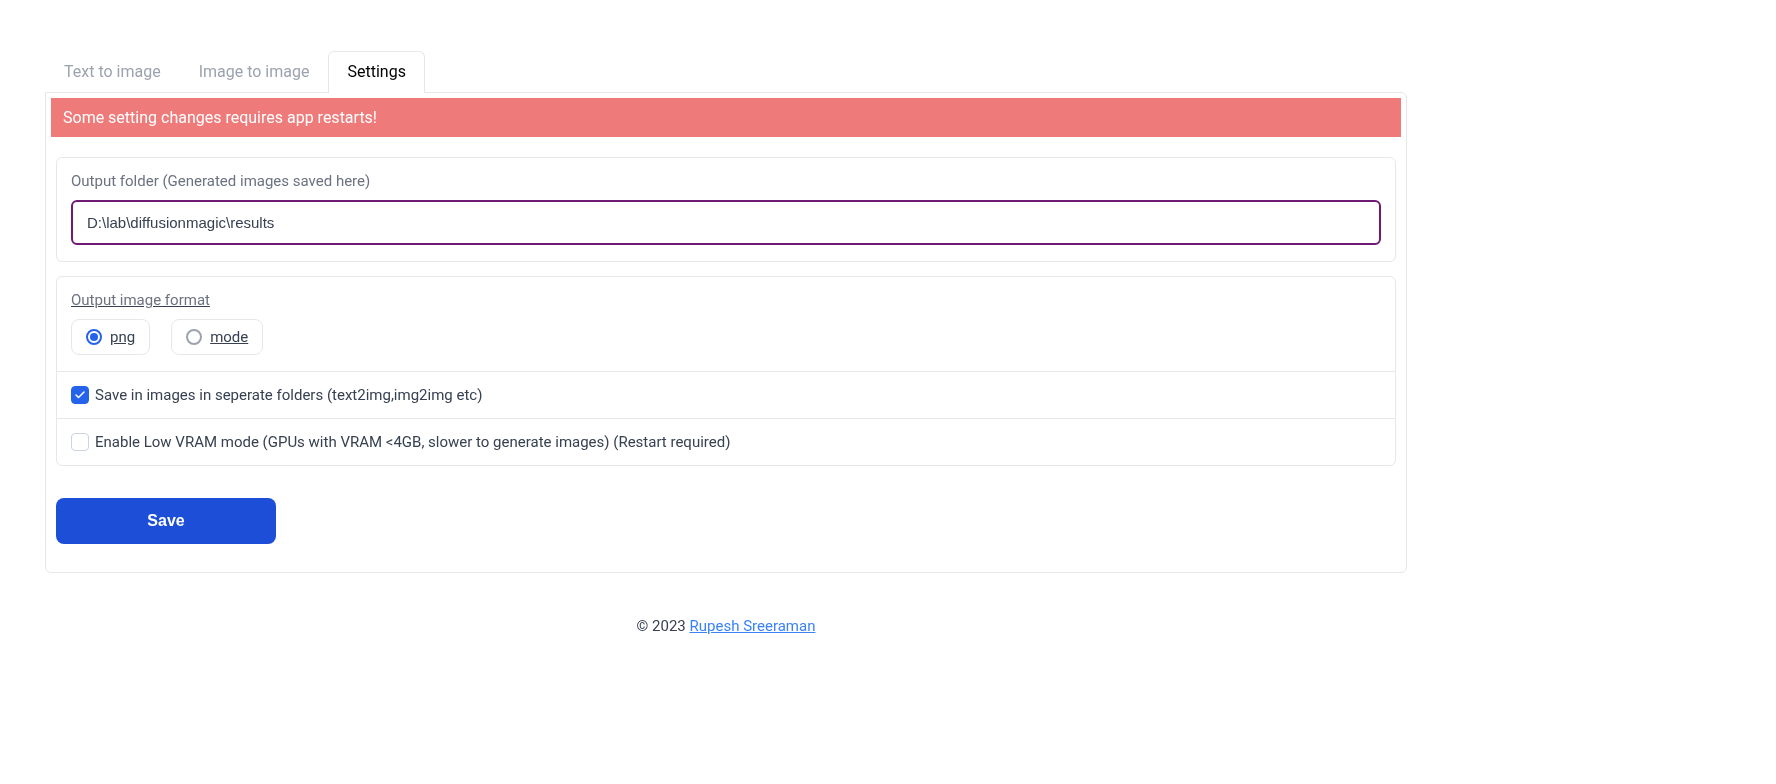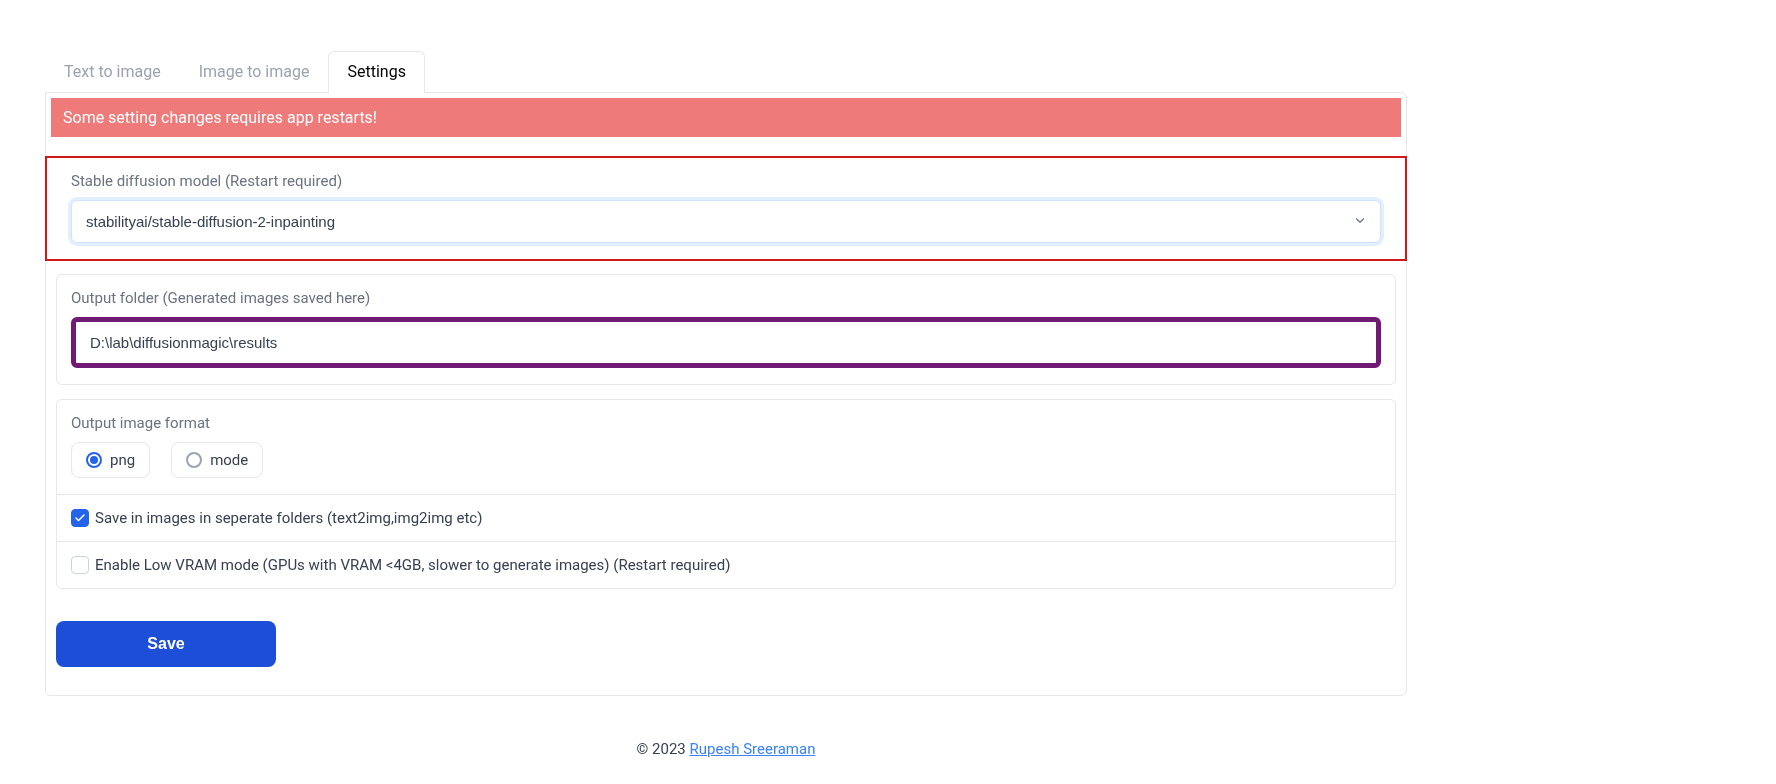--- a/index.html
+++ b/index.html
@@ -95,21 +95,21 @@
   .chevron {
     position: absolute;
     right: 14px;
     top: 50%;
     transform: translateY(-50%);
     pointer-events: none;
     color: #6b7280;
   }
   .text-input {
     width: 100%;
-    border: 5px solid #701a75;
+    border: 2px solid #701a75;
     background: #ffffff;
     border-radius: 6px;
     padding: 12px 14px;
     font-size: 15px;
     color: #374151;
     outline: none;
   }
   
   .radio-row { display: flex; gap: 21px; }
   .radio-pill {
@@ -207,39 +207,28 @@
   </div>
 
   <div class="panel">
 
     <div class="alert">
       <span>Some setting changes requires app restarts!</span>
     </div>
 
     <div class="section-wrap">
 
-      <div class="section highlighted">
-        <div class="field-label">Stable diffusion model (Restart required)</div>
-        <div class="select-wrap">
-          <input class="select-input" type="text" readonly="" value="stabilityai/stable-diffusion-2-inpainting" style="">
-          <span class="chevron">
-            <svg width="14" height="14" viewBox="0 0 24 24" fill="none" stroke="currentColor" stroke-width="2" stroke-linecap="round" stroke-linejoin="round">
-                <polyline points="6 9 12 15 18 9"></polyline>
-              </svg>
-          </span>
-        </div>
-      </div>
 
       <div class="section">
         <div class="field-label">Output folder (Generated images saved here)</div>
         <input class="text-input" type="text" value="D:\lab\diffusionmagic\results" style="">
       </div>
 
       <div class="section" style="padding:0 0 0 0; overflow:hidden;">
-        <div style="padding:14px 14px 16px 14px;">
+        <div style="padding:14px 14px 16px 14px;text-decoration:underline;">
           <div class="field-label">Output image format</div>
           <div class="radio-row">
             <label class="radio-pill">
               <span class="radio-dot checked"></span>
               <span>png</span>
             </label>
             <label class="radio-pill">
               <span class="radio-dot"></span>
               <span>mode</span>
             </label>

